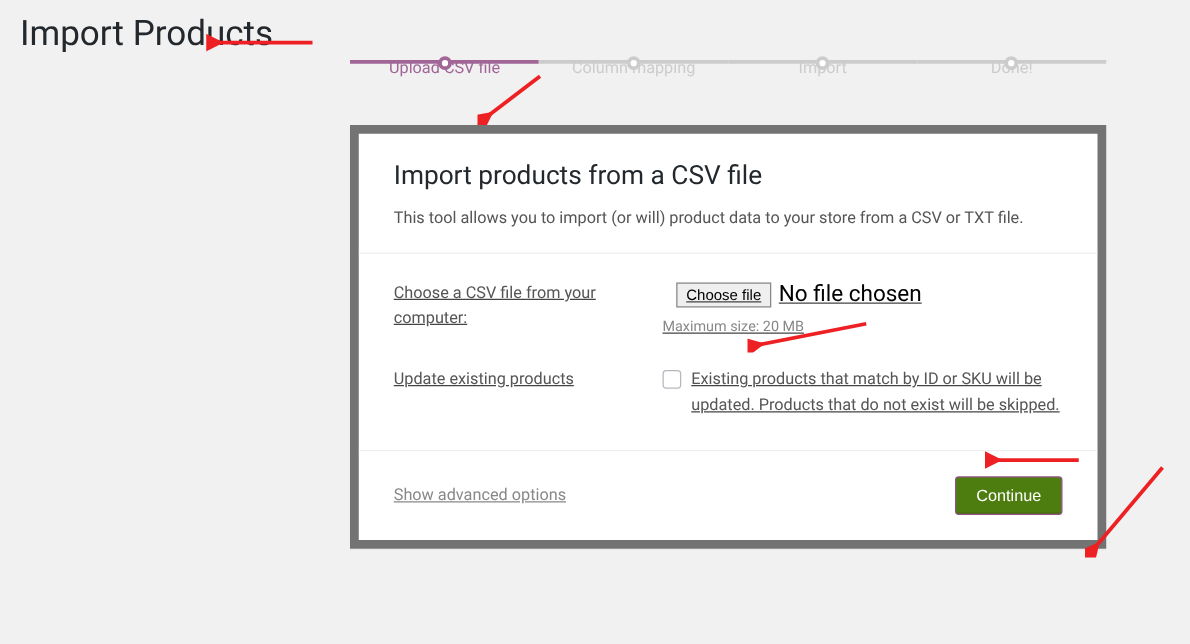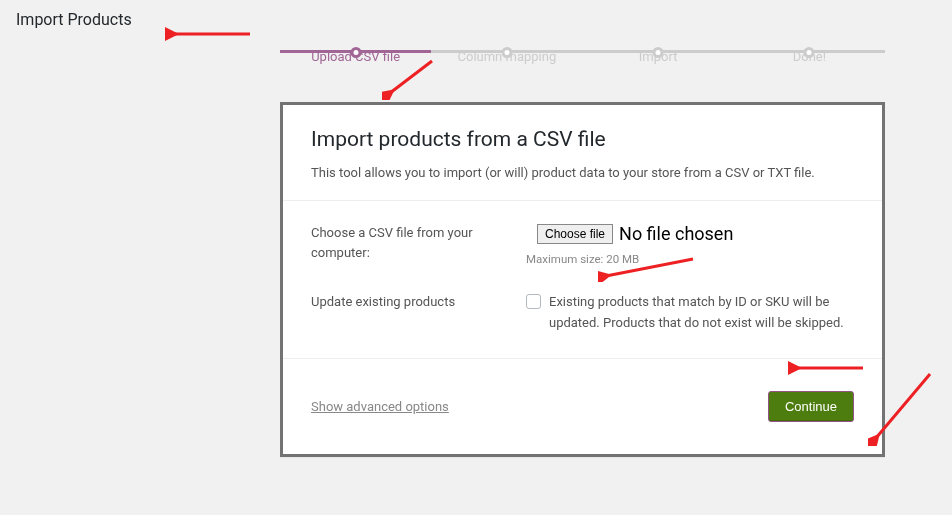--- a/index.html
+++ b/index.html
@@ -6,24 +6,24 @@
     body {
       font-family: -apple-system, BlinkMacSystemFont, "Segoe UI", Roboto, Arial, sans-serif;
       background: #f1f1f1;
       width: 952px;
       height: 515px;
       overflow: hidden;
       position: relative;
       color: #444;
     }
     .page-title {
-      font-size: 16px;
+      font-size: 28px;
       font-weight: 400;
       color: #23282d;
-      padding: 10px 16px 20px;
+      padding: 10px 16px 4px;
     }
     .wizard-container {
       width: 605px;
       margin: 0 0 0 280px;
     }
     .steps {
       display: flex;
       list-style: none;
       position: relative;
       justify-content: space-between;
@@ -60,39 +60,40 @@
       height: 11px;
       border-radius: 50%;
       background: #fff;
       border: 3px solid #ccc;
       z-index: 2;
     }
     .step.active .step-dot { border-color: #a16696; }
 
     .card {
       background: #fff;
-      border: 3px solid #737373;
+      border: 7px solid #737373;
       box-shadow: 0 1px 1px rgba(0,0,0,0.04);
     }
     .card-header {
       padding: 22px 28px 20px;
     }
     .card-title {
       font-size: 21px;
       font-weight: 400;
       color: #23282d;
       margin-bottom: 14px;
     }
     .card-desc {
       font-size: 13px;
       color: #555;
     }
     .card-body {
       border-top: 1px solid #eee;
       padding: 22px 28px 18px;
+      text-decoration: underline;
     }
     .form-row {
       display: flex;
       align-items: flex-start;
       margin-bottom: 26px;
     }
     .form-row:last-child { margin-bottom: 6px; }
     .form-label {
       width: 215px;
       font-size: 13px;
@@ -119,21 +120,21 @@
       border: 1px solid #b4b9be;
       border-radius: 3px;
       background: #fff;
       margin-top: 2px;
       flex-shrink: 0;
       cursor: pointer;
     }
     .checkbox-desc { line-height: 1.6; }
     .card-footer {
       border-top: 1px solid #eee;
-      padding: 32px 28px;
+      padding: 20px 28px;
       display: flex;
       justify-content: space-between;
       align-items: center;
     }
     .adv-link {
       font-size: 13px;
       color: #888;
       text-decoration: underline;
       cursor: pointer;
     }

